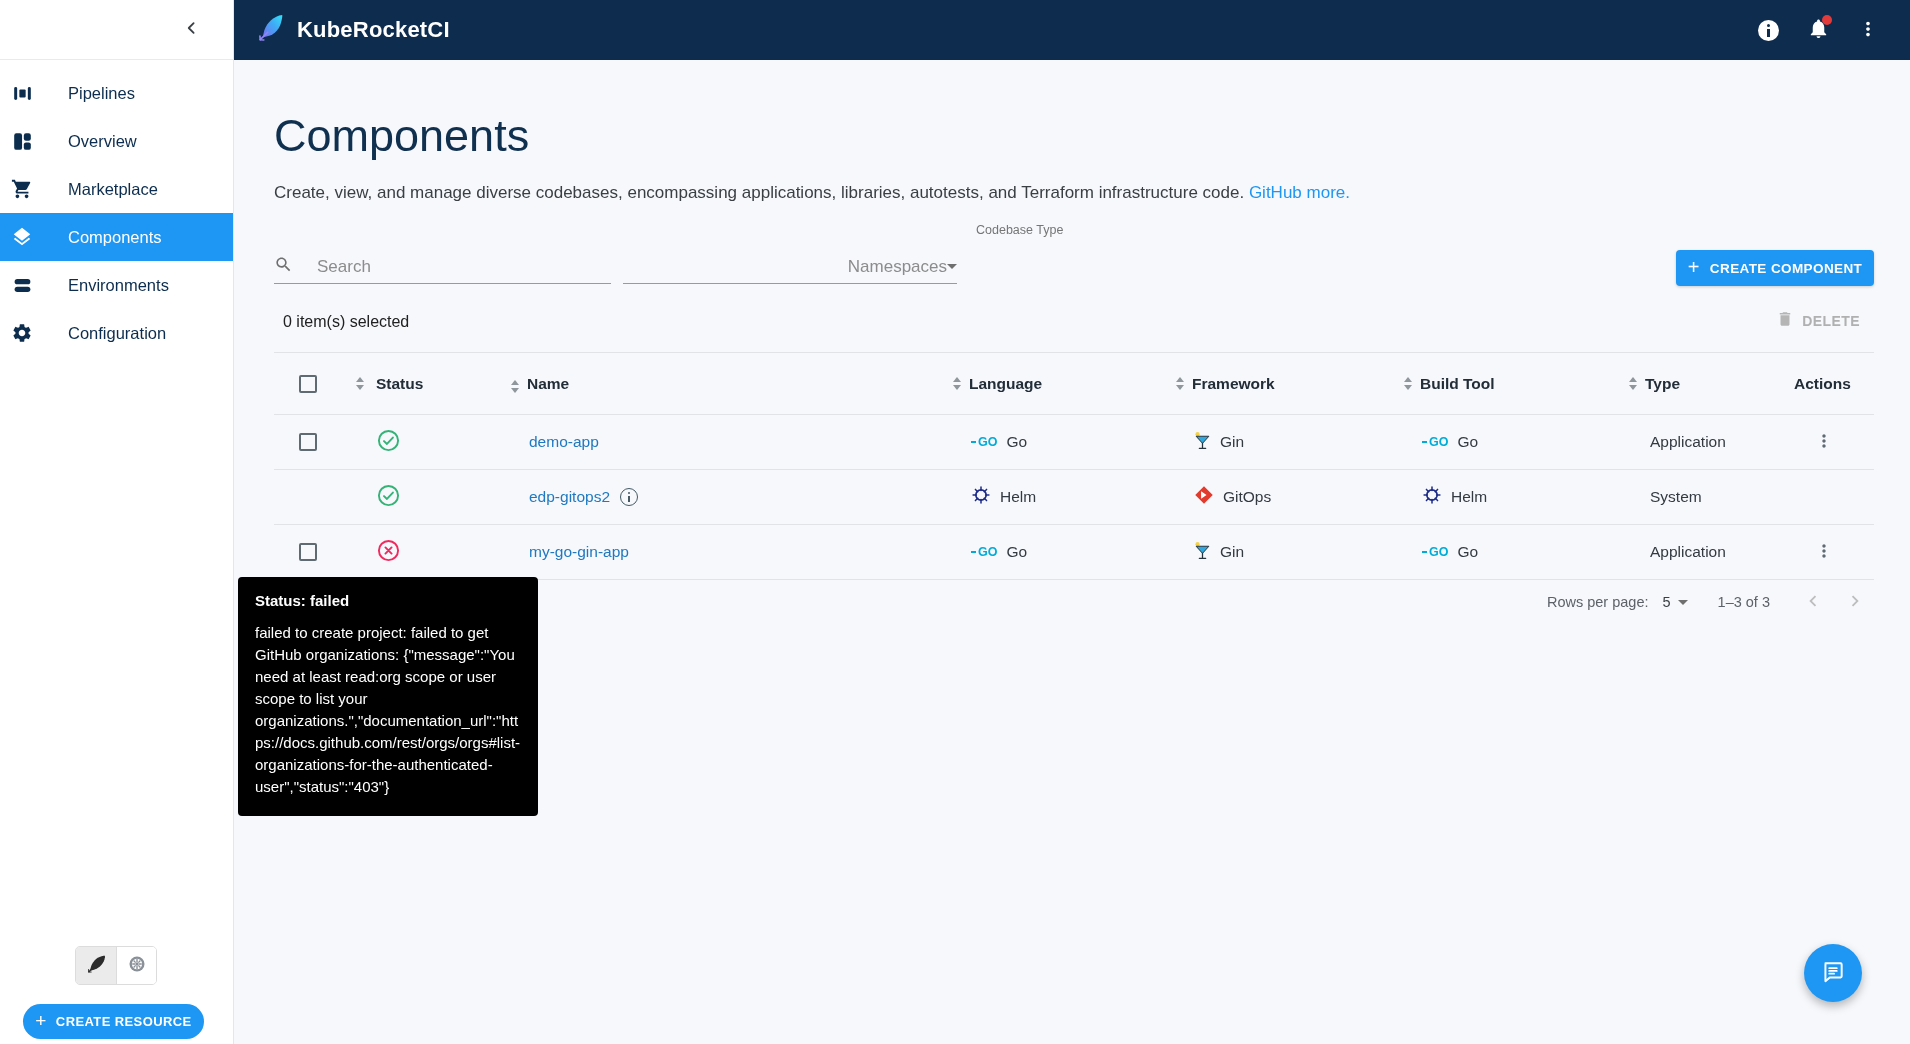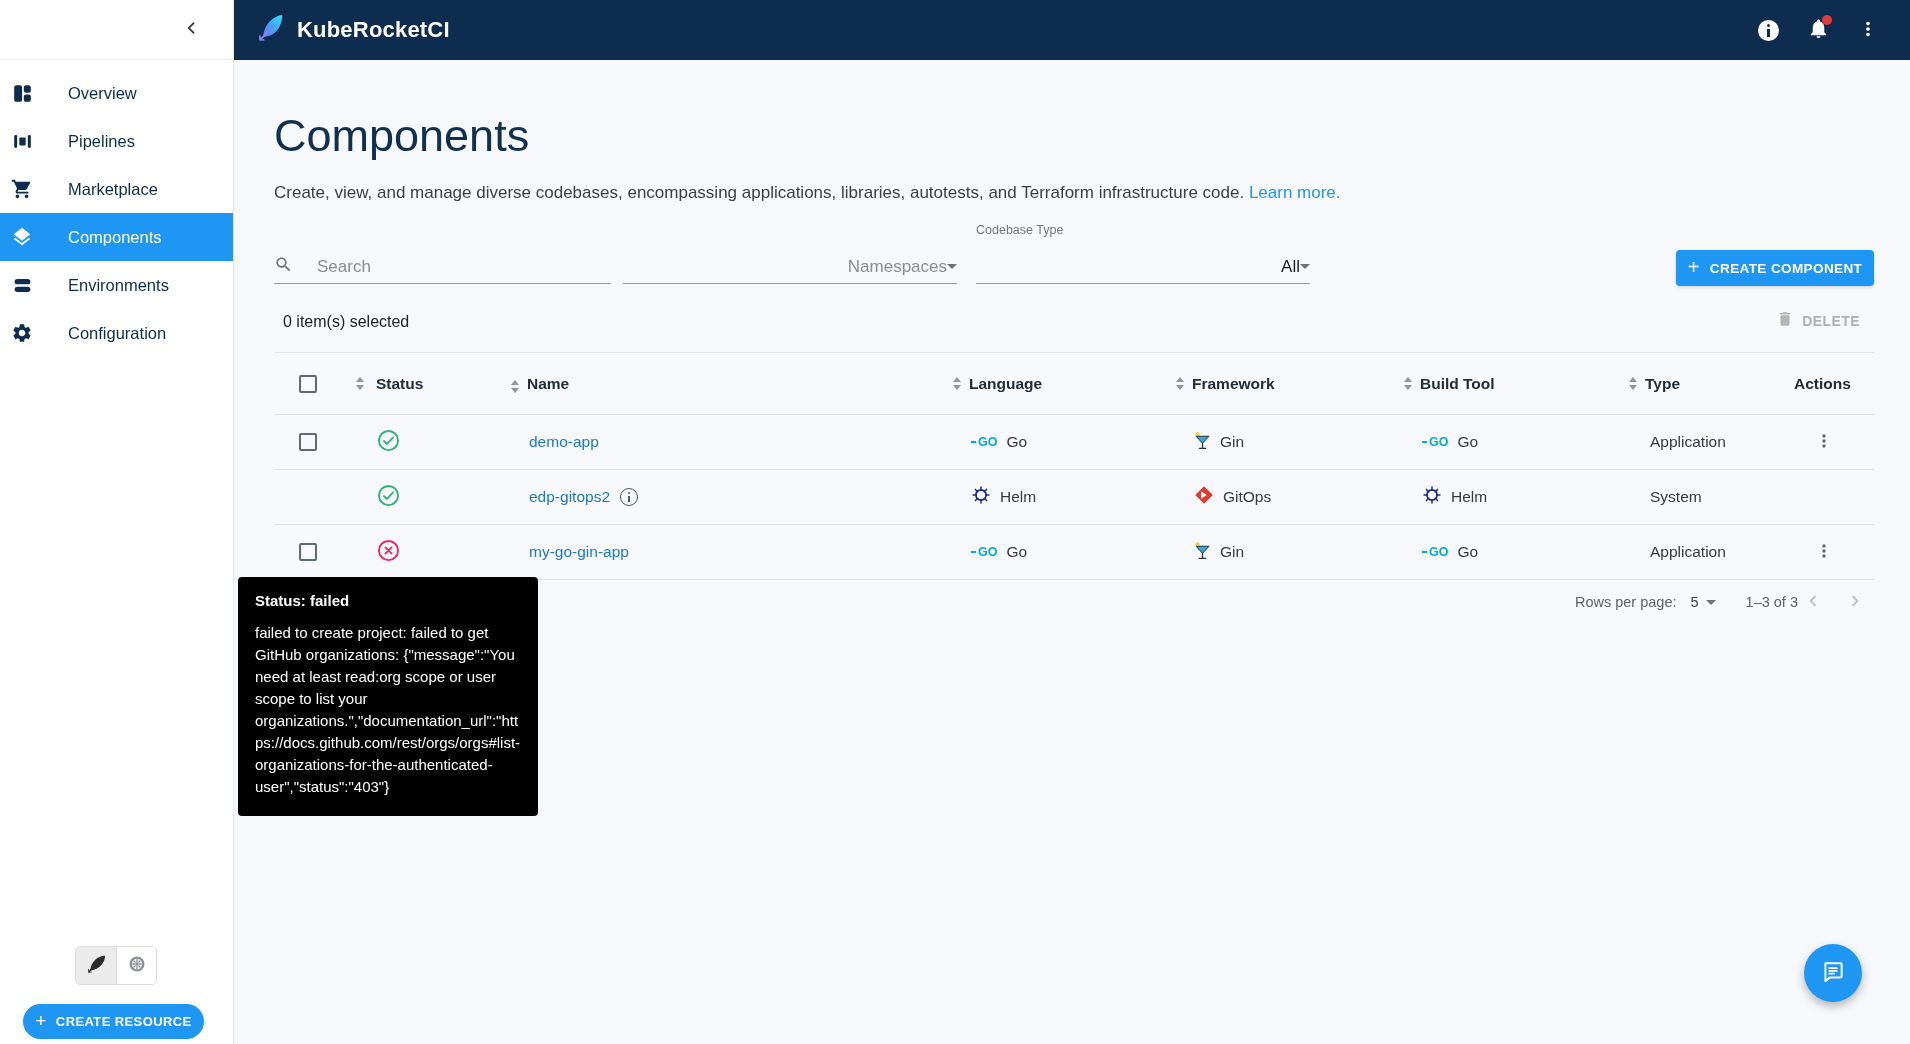--- a/index.html
+++ b/index.html
@@ -93,21 +93,21 @@
   .row-info-icon { width:18px; height:18px; border:1.5px solid #455a64; border-radius:50%; position:relative; cursor:pointer; flex:none; }
   .row-info-icon::before { content:""; position:absolute; left:7px; top:3px; width:2px; height:2px; background:#455a64; border-radius:50%; }
   .row-info-icon::after  { content:""; position:absolute; left:7px; top:7px; width:2px; height:6px; background:#455a64; }
   .go-badge { color:#00acd7; font-weight:700; font-size:12.5px; display:inline-flex; align-items:center; }
   .go-badge::before { content:""; display:inline-block; width:5px; height:2px; background:#00acd7; margin-right:2px; }
 
   
   .pagination { position:absolute; right:40px; top:527px; display:flex; align-items:center; color:#5c6268; font-size:14.5px; }
   .rpp-label { margin-right:14px; }
   .rpp-select { display:flex; align-items:center; gap:7px; cursor:pointer; margin-right:30px; color:#3a3f44; }
-  .range-text { }
+  .range-text { margin-right:28px; }
   .page-btn { width:30px; height:30px; border:none; background:transparent; display:flex; align-items:center; justify-content:center; cursor:default; }
   .page-btn + .page-btn { margin-left:12px; }
 
   
   .tooltip { position:absolute; left:4px; top:517px; width:300px; background:#000; border-radius:4px; padding:15px 17px 18px; color:#fff; z-index:20; }
   .tooltip-title { font-size:15px; font-weight:700; margin-bottom:13px; }
   .tooltip-body { font-size:15px; font-weight:500; line-height:22px; overflow-wrap:anywhere; }
 
   
   .chat-fab { position:absolute; left:1570px; top:884px; width:58px; height:58px; border-radius:50%; border:none; background:#1e96f3; cursor:pointer;
@@ -120,39 +120,39 @@
   <div class="sidebar-top">
     <button class="collapse-btn">
       <span>
         <svg width="18" height="18" viewBox="0 0 24 24">
             <path d="M15.5 5.5 9 12l6.5 6.5" fill="none" stroke="#3a3f44" stroke-width="2.4" stroke-linecap="round" stroke-linejoin="round"></path>
           </svg>
       </span>
     </button>
   </div>
   <div class="nav">
+    <div class="nav-item">
+      <span class="nav-icon">
+        <svg width="21" height="21" viewBox="0 0 24 24">
+            <rect x="2.5" y="4.5" width="3.4" height="15" rx="1.7"></rect>
+            <rect x="18.1" y="4.5" width="3.4" height="15" rx="1.7"></rect>
+            <rect x="8.4" y="7.5" width="7.2" height="9" rx="1.2"></rect>
+          </svg>
+      </span>
+      <span class="nav-label">Pipelines</span>
+    </div>
     <div class="nav-item">
       <span class="nav-icon">
         <svg width="21" height="21" viewBox="0 0 24 24">
             <rect x="2.5" y="2.5" width="9" height="19" rx="2.5"></rect>
             <rect x="13.5" y="2.5" width="8" height="8.5" rx="2.5"></rect>
             <rect x="13.5" y="13" width="8" height="8.5" rx="2.5"></rect>
           </svg>
       </span>
       <span class="nav-label">Overview</span>
-    </div>
-    <div class="nav-item">
-      <span class="nav-icon">
-        <svg width="21" height="21" viewBox="0 0 24 24">
-            <rect x="2.5" y="4.5" width="3.4" height="15" rx="1.7"></rect>
-            <rect x="18.1" y="4.5" width="3.4" height="15" rx="1.7"></rect>
-            <rect x="8.4" y="7.5" width="7.2" height="9" rx="1.2"></rect>
-          </svg>
-      </span>
-      <span class="nav-label">Pipelines</span>
     </div>
     <div class="nav-item">
       <span class="nav-icon">
         <svg width="22" height="22" viewBox="0 0 24 24">
             <path d="M7 18c-1.1 0-1.99.9-1.99 2S5.9 22 7 22s2-.9 2-2-.9-2-2-2zM1 2v2h2l3.6 7.59-1.35 2.45c-.16.28-.25.61-.25.96 0 1.1.9 2 2 2h12v-2H7.42c-.14 0-.25-.11-.25-.25l.03-.12.9-1.63h7.45c.75 0 1.41-.41 1.75-1.03l3.58-6.49c.08-.14.12-.31.12-.48 0-.55-.45-1-1-1H5.21l-.94-2H1zm16 16c-1.1 0-1.99.9-1.99 2s.89 2 1.99 2 2-.9 2-2-.9-2-2-2z"></path>
           </svg>
       </span>
       <span class="nav-label">Marketplace</span>
     </div>
     <div class="nav-item active">
@@ -250,42 +250,38 @@
       </span>
     </button>
   </div>
 </div>
 
 <div class="main">
 
   <h1 class="page-title">Components</h1>
   <p class="page-desc">
     <span>Create, view, and manage diverse codebases, encompassing applications, libraries, autotests, and Terraform infrastructure code.</span>
-    <a class="learn-more">Learn more.</a>
+    <a class="learn-more">GitHub more.</a>
   </p>
 
   <div class="field field-search">
     <span>
       <svg width="19" height="19" viewBox="0 0 24 24" fill="#6f6f6f">
           <path d="M15.5 14h-.79l-.28-.27C15.41 12.59 16 11.11 16 9.5 16 5.91 13.09 3 9.5 3S3 5.91 3 9.5 5.91 16 9.5 16c1.61 0 3.09-.59 4.23-1.57l.27.28v.79l5 4.99L20.49 19l-4.99-5zm-6 0C7.01 14 5 11.99 5 9.5S7.01 5 9.5 5 14 7.01 14 9.5 11.99 14 9.5 14z"></path>
         </svg>
     </span>
     <input type="text" placeholder="Search" style="">
   </div>
 
   <div class="field field-select field-namespaces">
     <span class="select-placeholder">Namespaces</span>
     <span class="caret-down"></span>
   </div>
 
   <span class="field-label">Codebase Type</span>
-  <div class="field field-select field-codebase">
-    <span class="select-value">All</span>
-    <span class="caret-down"></span>
-  </div>
 
   <button class="create-component-btn">
     <span class="plus">+</span>
     <span>CREATE COMPONENT</span>
   </button>
 
   <span class="selected-row">0 item(s) selected</span>
   <button class="delete-btn">
     <span>
       <svg width="18" height="18" viewBox="0 0 24 24" fill="#b5b5b5">

